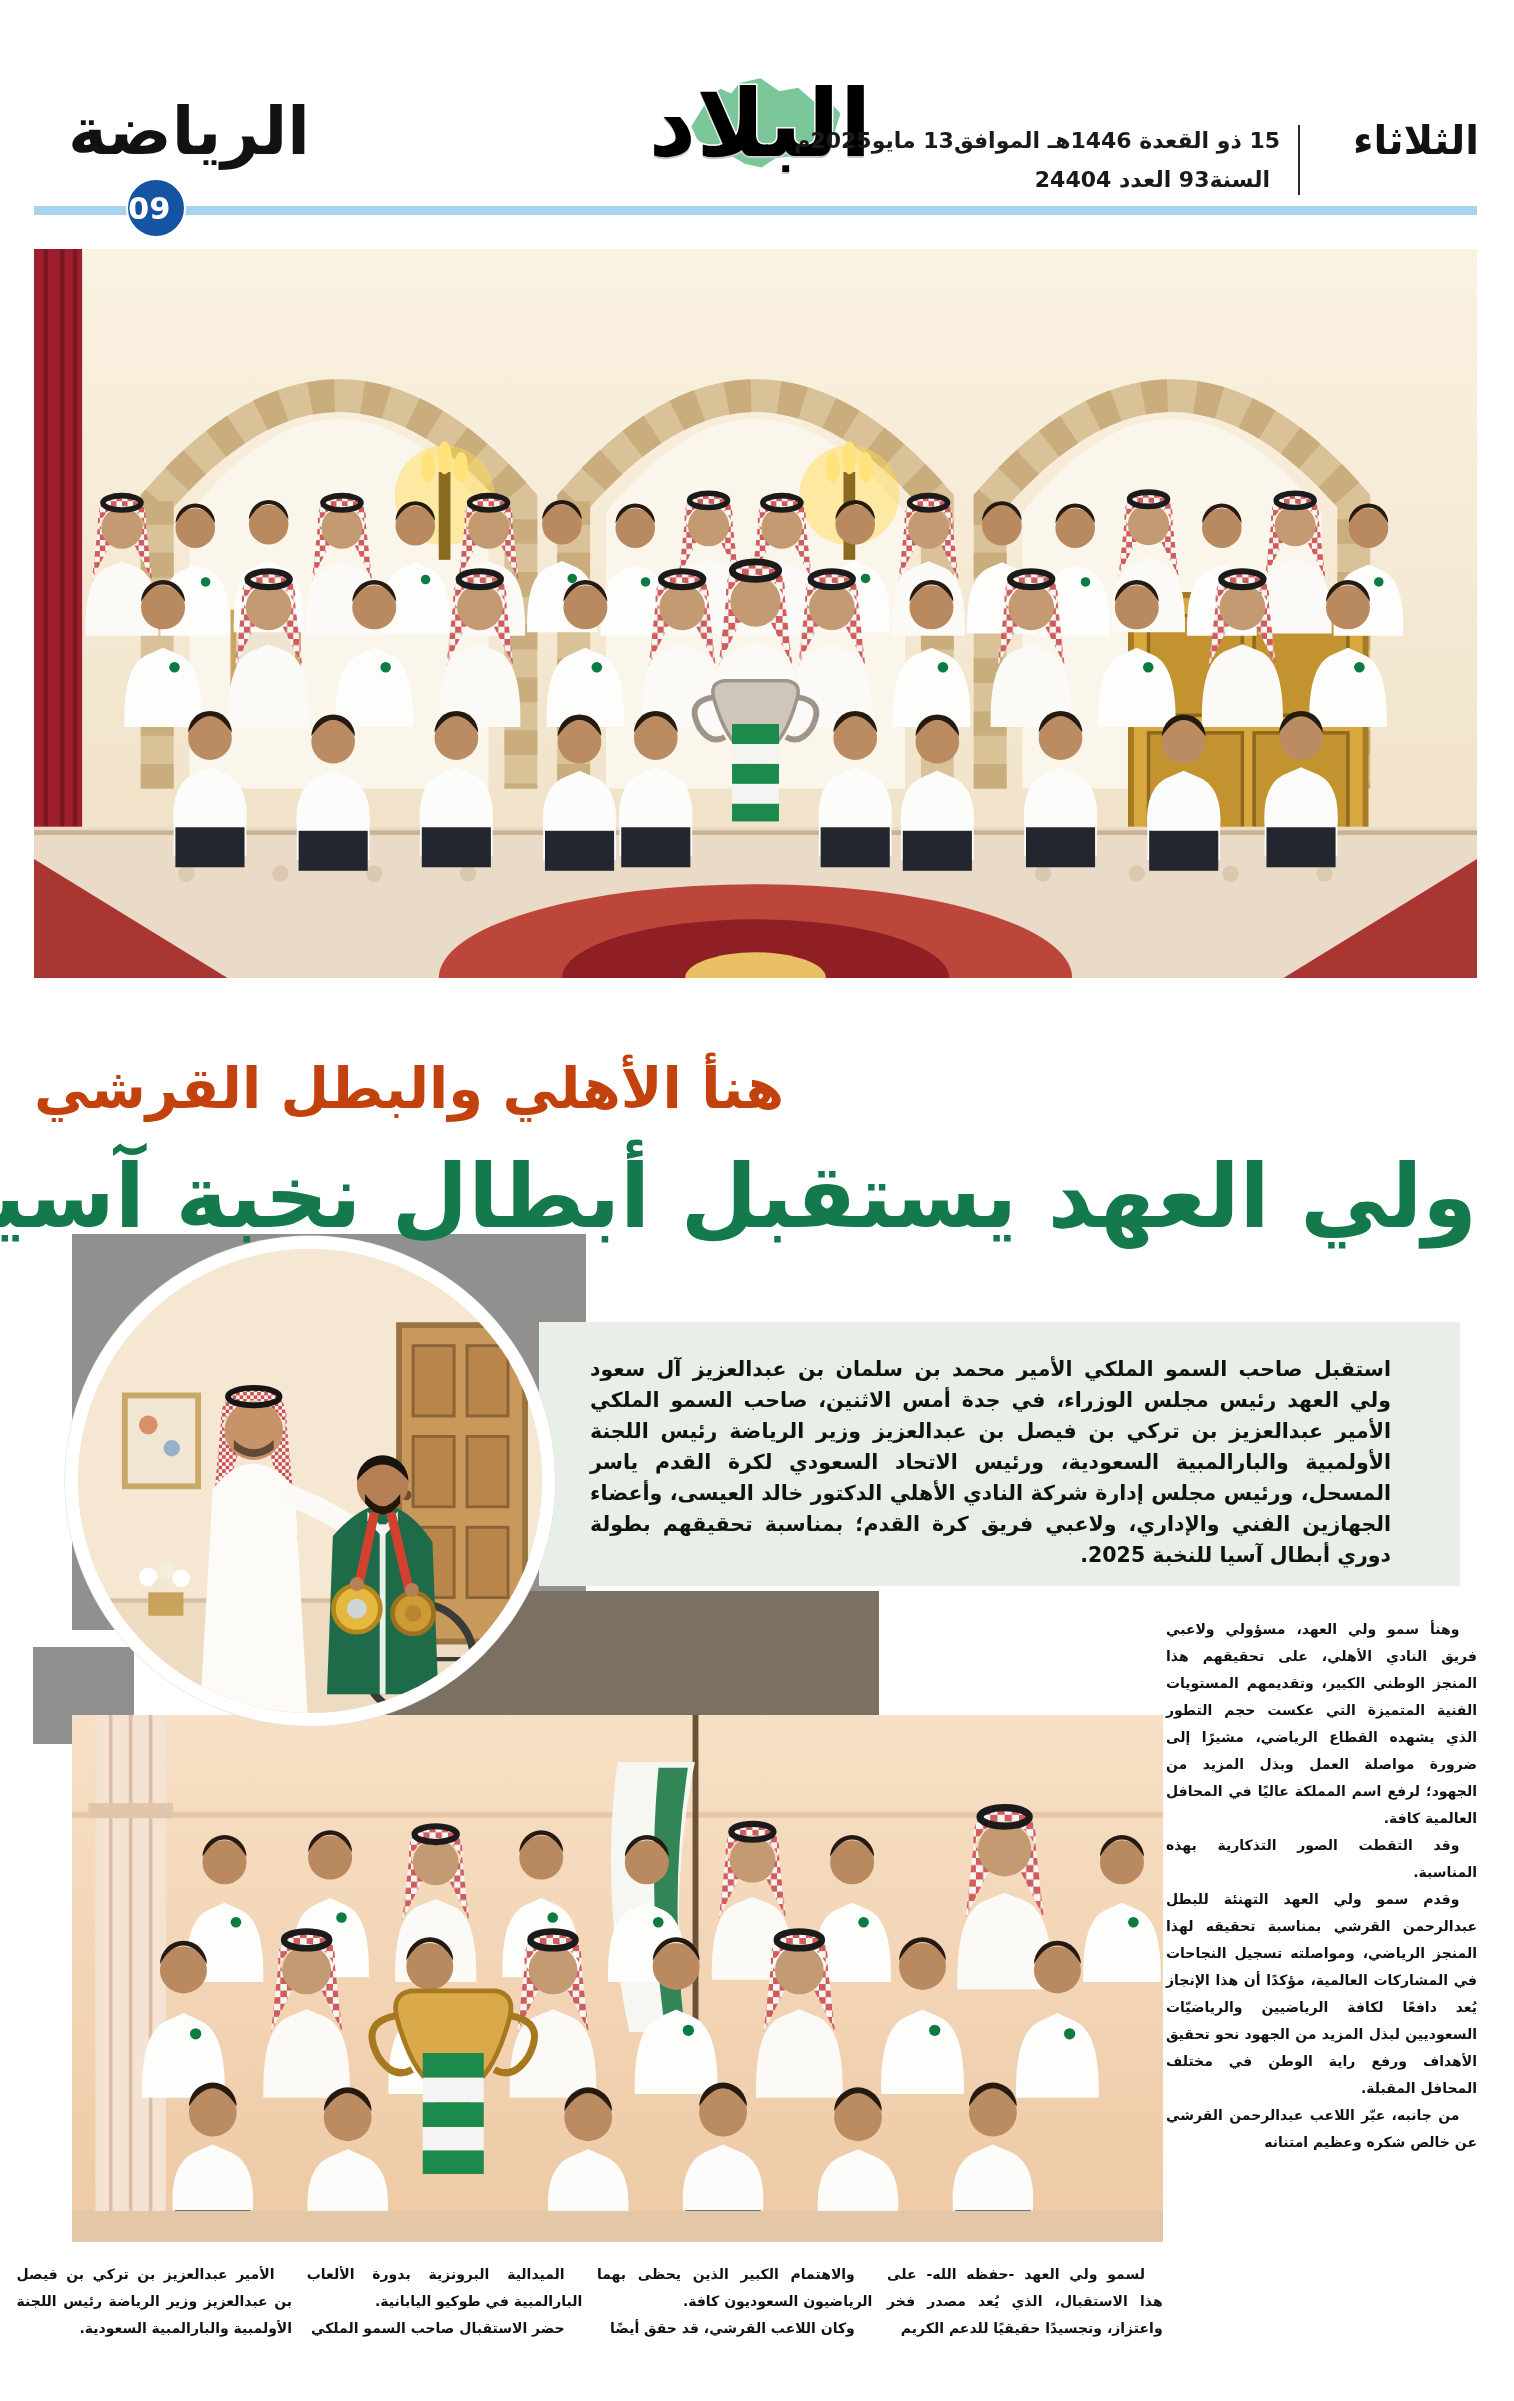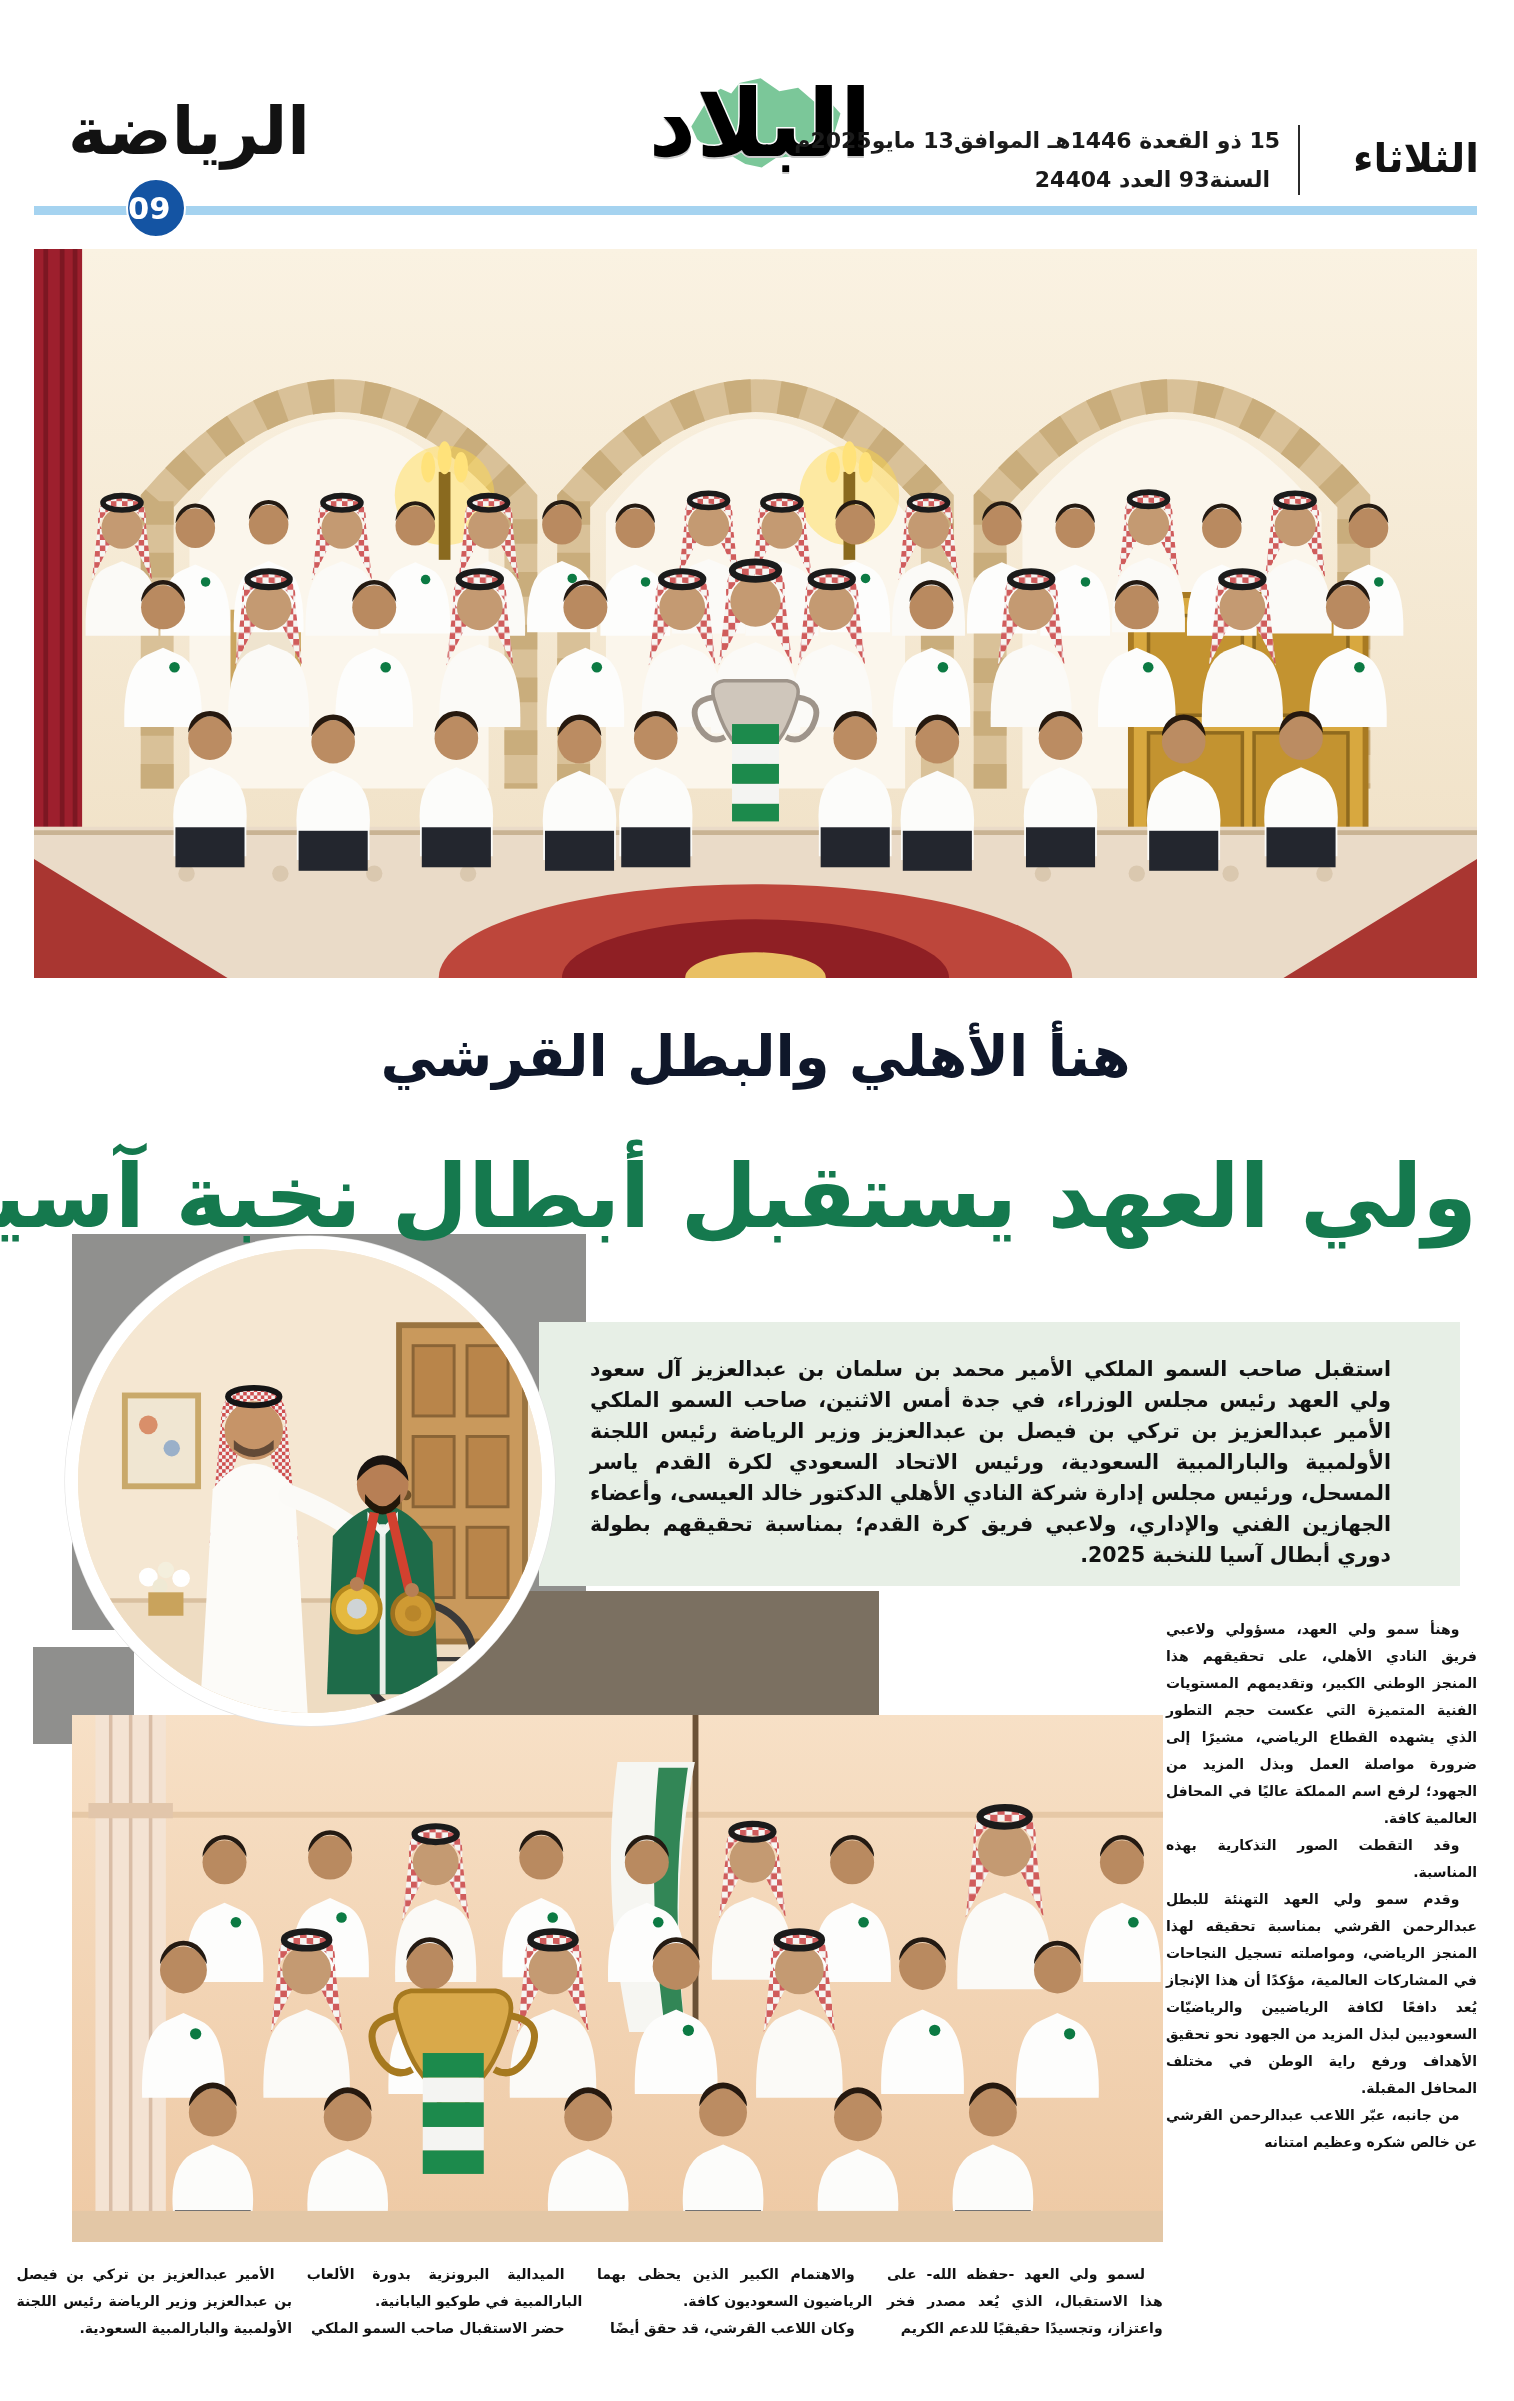--- a/index.html
+++ b/index.html
@@ -12,39 +12,39 @@
   .head-rule{left:35px;top:206px;width:1443px;height:8.8px;background:#a5d3f0;z-index:5;}
   .page-badge{left:127px;top:178px;width:56px;height:56px;border-radius:50%;background:#1454a3;
               border:2.9px solid #ffffff;display:flex;align-items:center;justify-content:flex-end;
               color:#fff;font-size:30.5px;font-weight:bold;z-index:6;}
   .logo{left:623px;top:57px;width:276px;height:147px;z-index:6;}
   .logo svg{position:absolute;left:0;top:0;}
   .logo .logo-text{position:absolute;left:0;top:13px;width:100%;text-align:center;font-size:93px;
                    font-weight:bold;color:#000000;-webkit-text-stroke:2.9px #ffffff;paint-order:stroke fill;
                    text-shadow:0 1.8px 0 #c9c9c9;}
   .head-right{right:35px;top:117px;width:410px;z-index:6;}
-  .day{position:absolute;right:0;top:18px;font-size:40px;font-weight:bold;color:#121212;}
+  .day{position:absolute;right:0;top:0;font-size:40px;font-weight:bold;color:#121212;}
   .head-div{position:absolute;right:179px;top:8.2px;width:2.3px;height:70px;background:#2b2b2b;}
   .date-line{position:absolute;right:199px;top:10.6px;font-size:22px;font-weight:bold;color:#1a1a1a;white-space:nowrap;}
   .issue-line{position:absolute;right:209px;top:50px;font-size:22px;font-weight:bold;color:#1a1a1a;white-space:nowrap;}
 
   
   .top-photo{left:35px;top:249px;width:1443px;height:729px;z-index:3;overflow:hidden;background:#f4e9d6;}
   .bottom-photo{left:73px;top:1715px;width:1091px;height:527px;z-index:3;overflow:hidden;background:#f2d8bd;}
   .circle-photo{left:66px;top:1236px;width:464px;height:464px;border-radius:50%;overflow:hidden;
                 border:13px solid #ffffff;box-shadow:0 0 0 0.6px #e2e2e2;z-index:4;background:#f5e7d2;}
   svg{display:block;}
 
   
   .decor-gray{left:73px;top:1234px;width:514px;height:396px;background:#90908e;z-index:1;}
   .decor-taupe{left:364px;top:1591px;width:516px;height:132px;background:#7b7061;z-index:2;}
   .decor-sq{left:34px;top:1647px;width:101px;height:97px;background:#8f8f8d;z-index:2;}
 
   
-  .kicker{left:35px;top:1024px;width:1443px;text-align:center;font-size:56px;font-weight:bold;color:#0f172a;z-index:5;}
+  .kicker{left:35px;top:1056px;width:1443px;text-align:left;font-size:56px;font-weight:bold;color:#c2410c;z-index:5;}
   .headline{left:35px;top:1145px;width:1443px;text-align:center;font-size:88px;font-weight:bold;
             color:#15794e;white-space:nowrap;z-index:5;}
 
   
   .lead-box{left:540px;top:1322px;width:921px;height:264px;background:#e7efe6;z-index:2;
             padding:16.4px 53px 11.7px 35px;box-sizing:border-box;}
   .byline{font-size:24.6px;font-weight:bold;margin:0 0 15.2px 0;}
   .lead-text{font-size:20.5px;font-weight:bold;line-height:31px;margin:16px;text-align:justify;}
 
   

